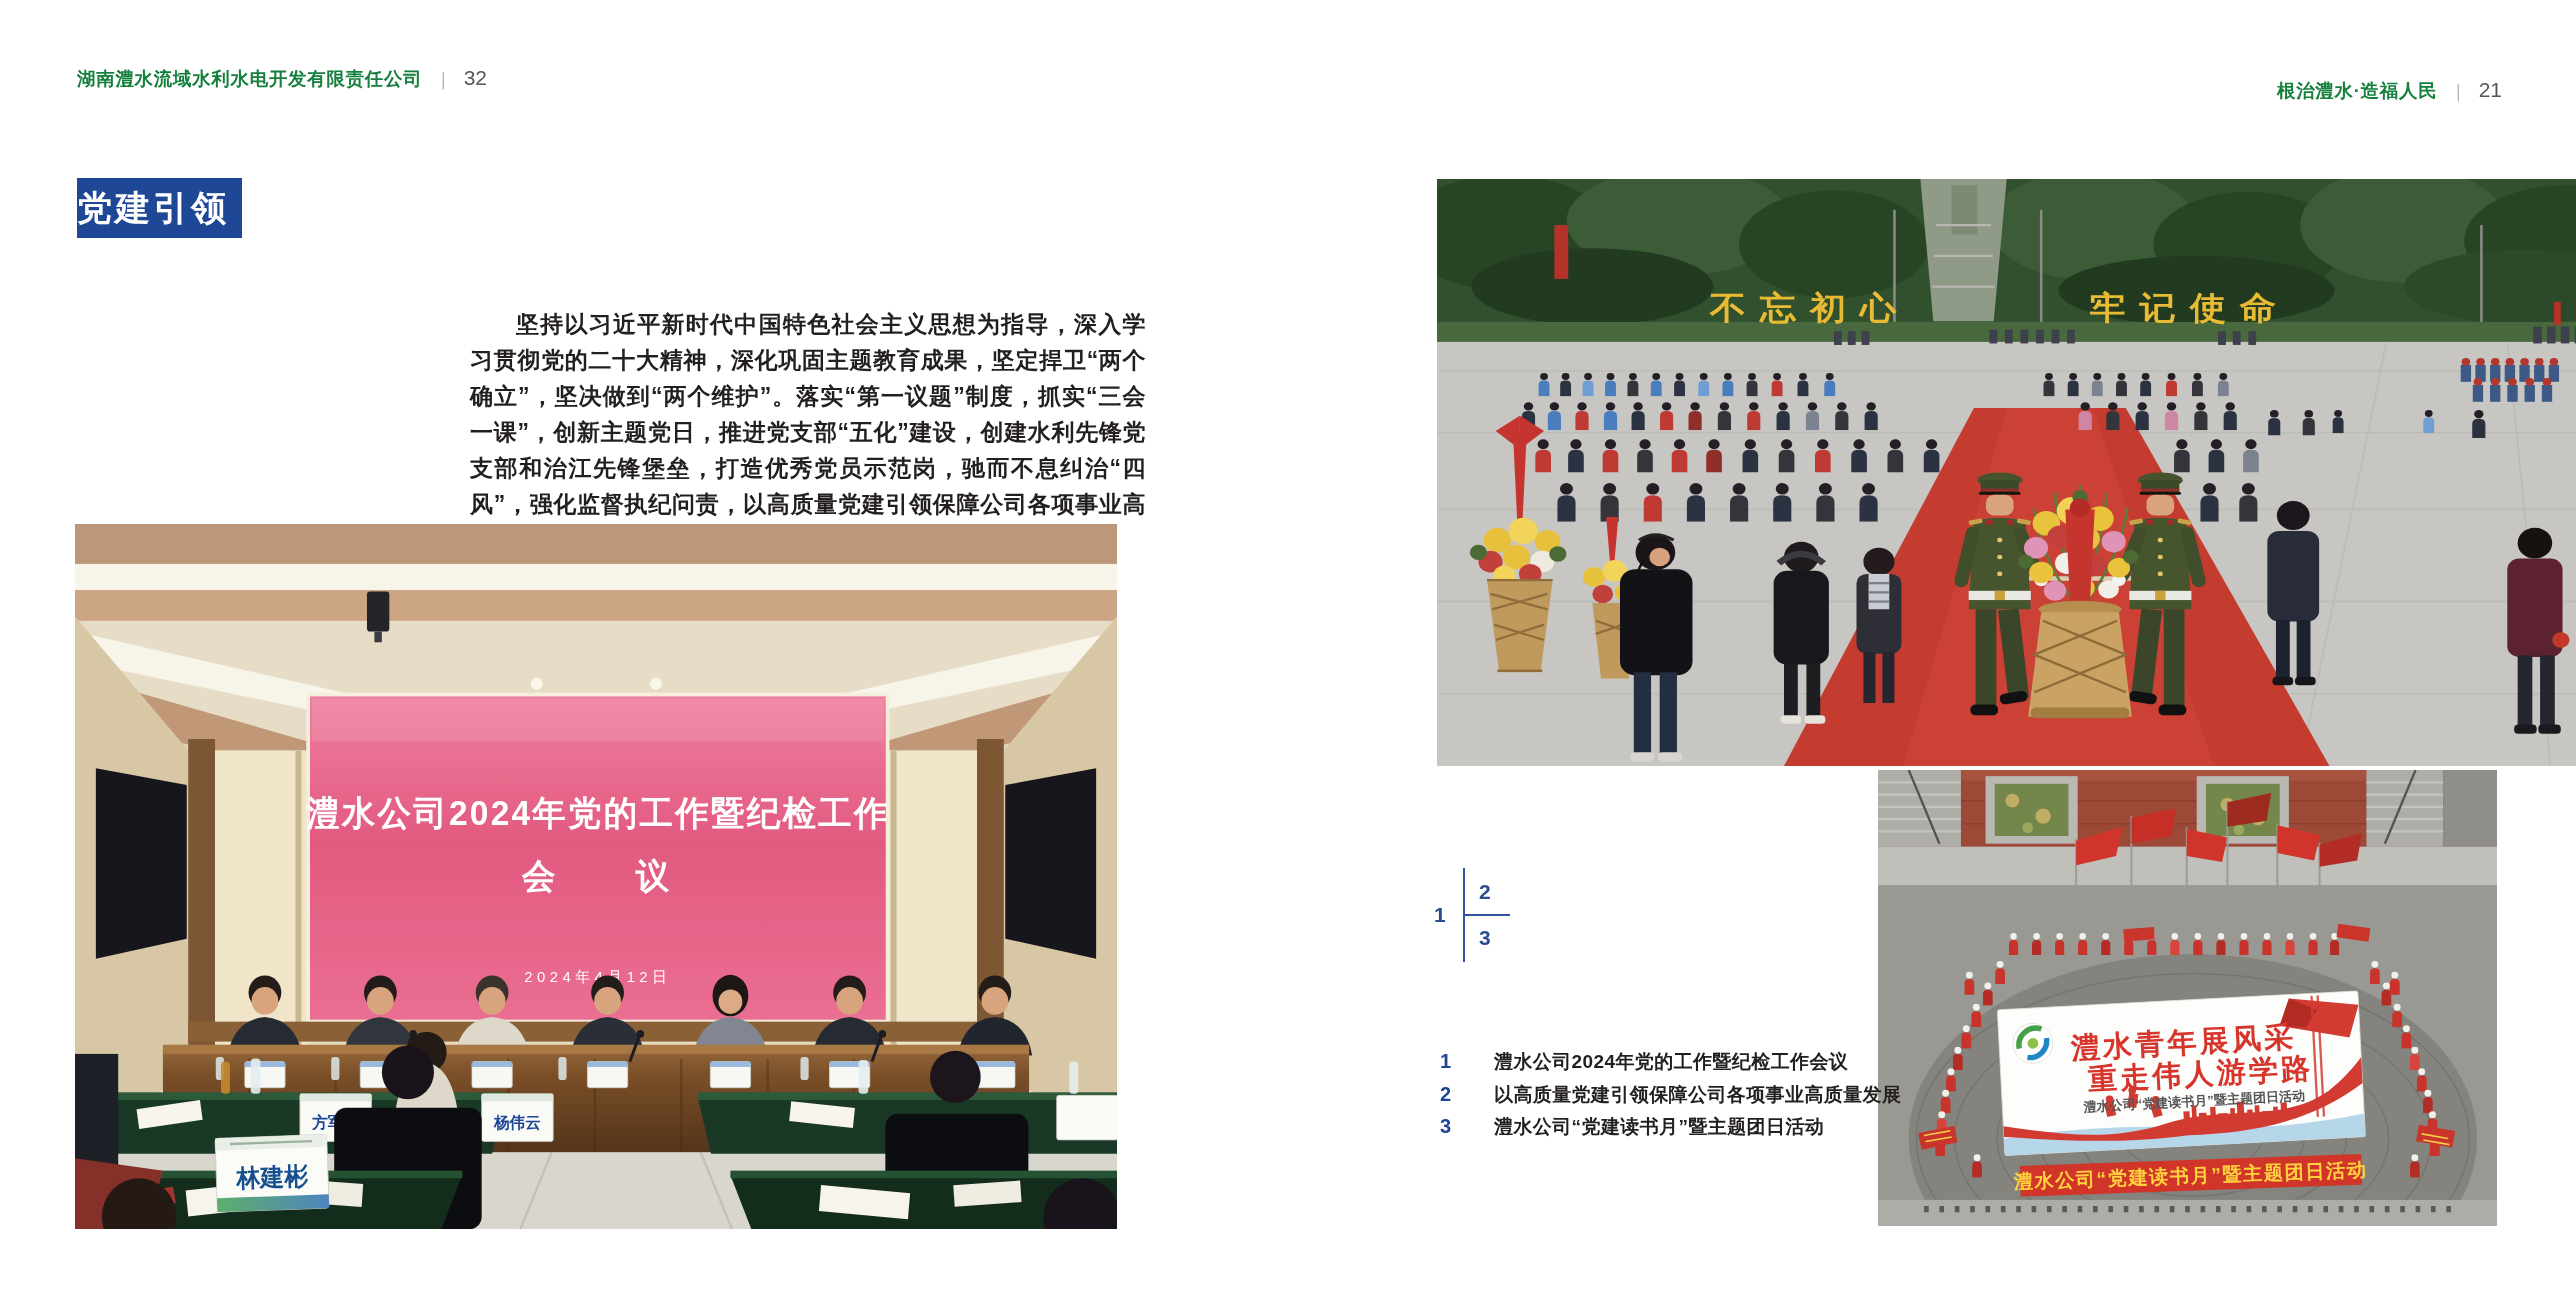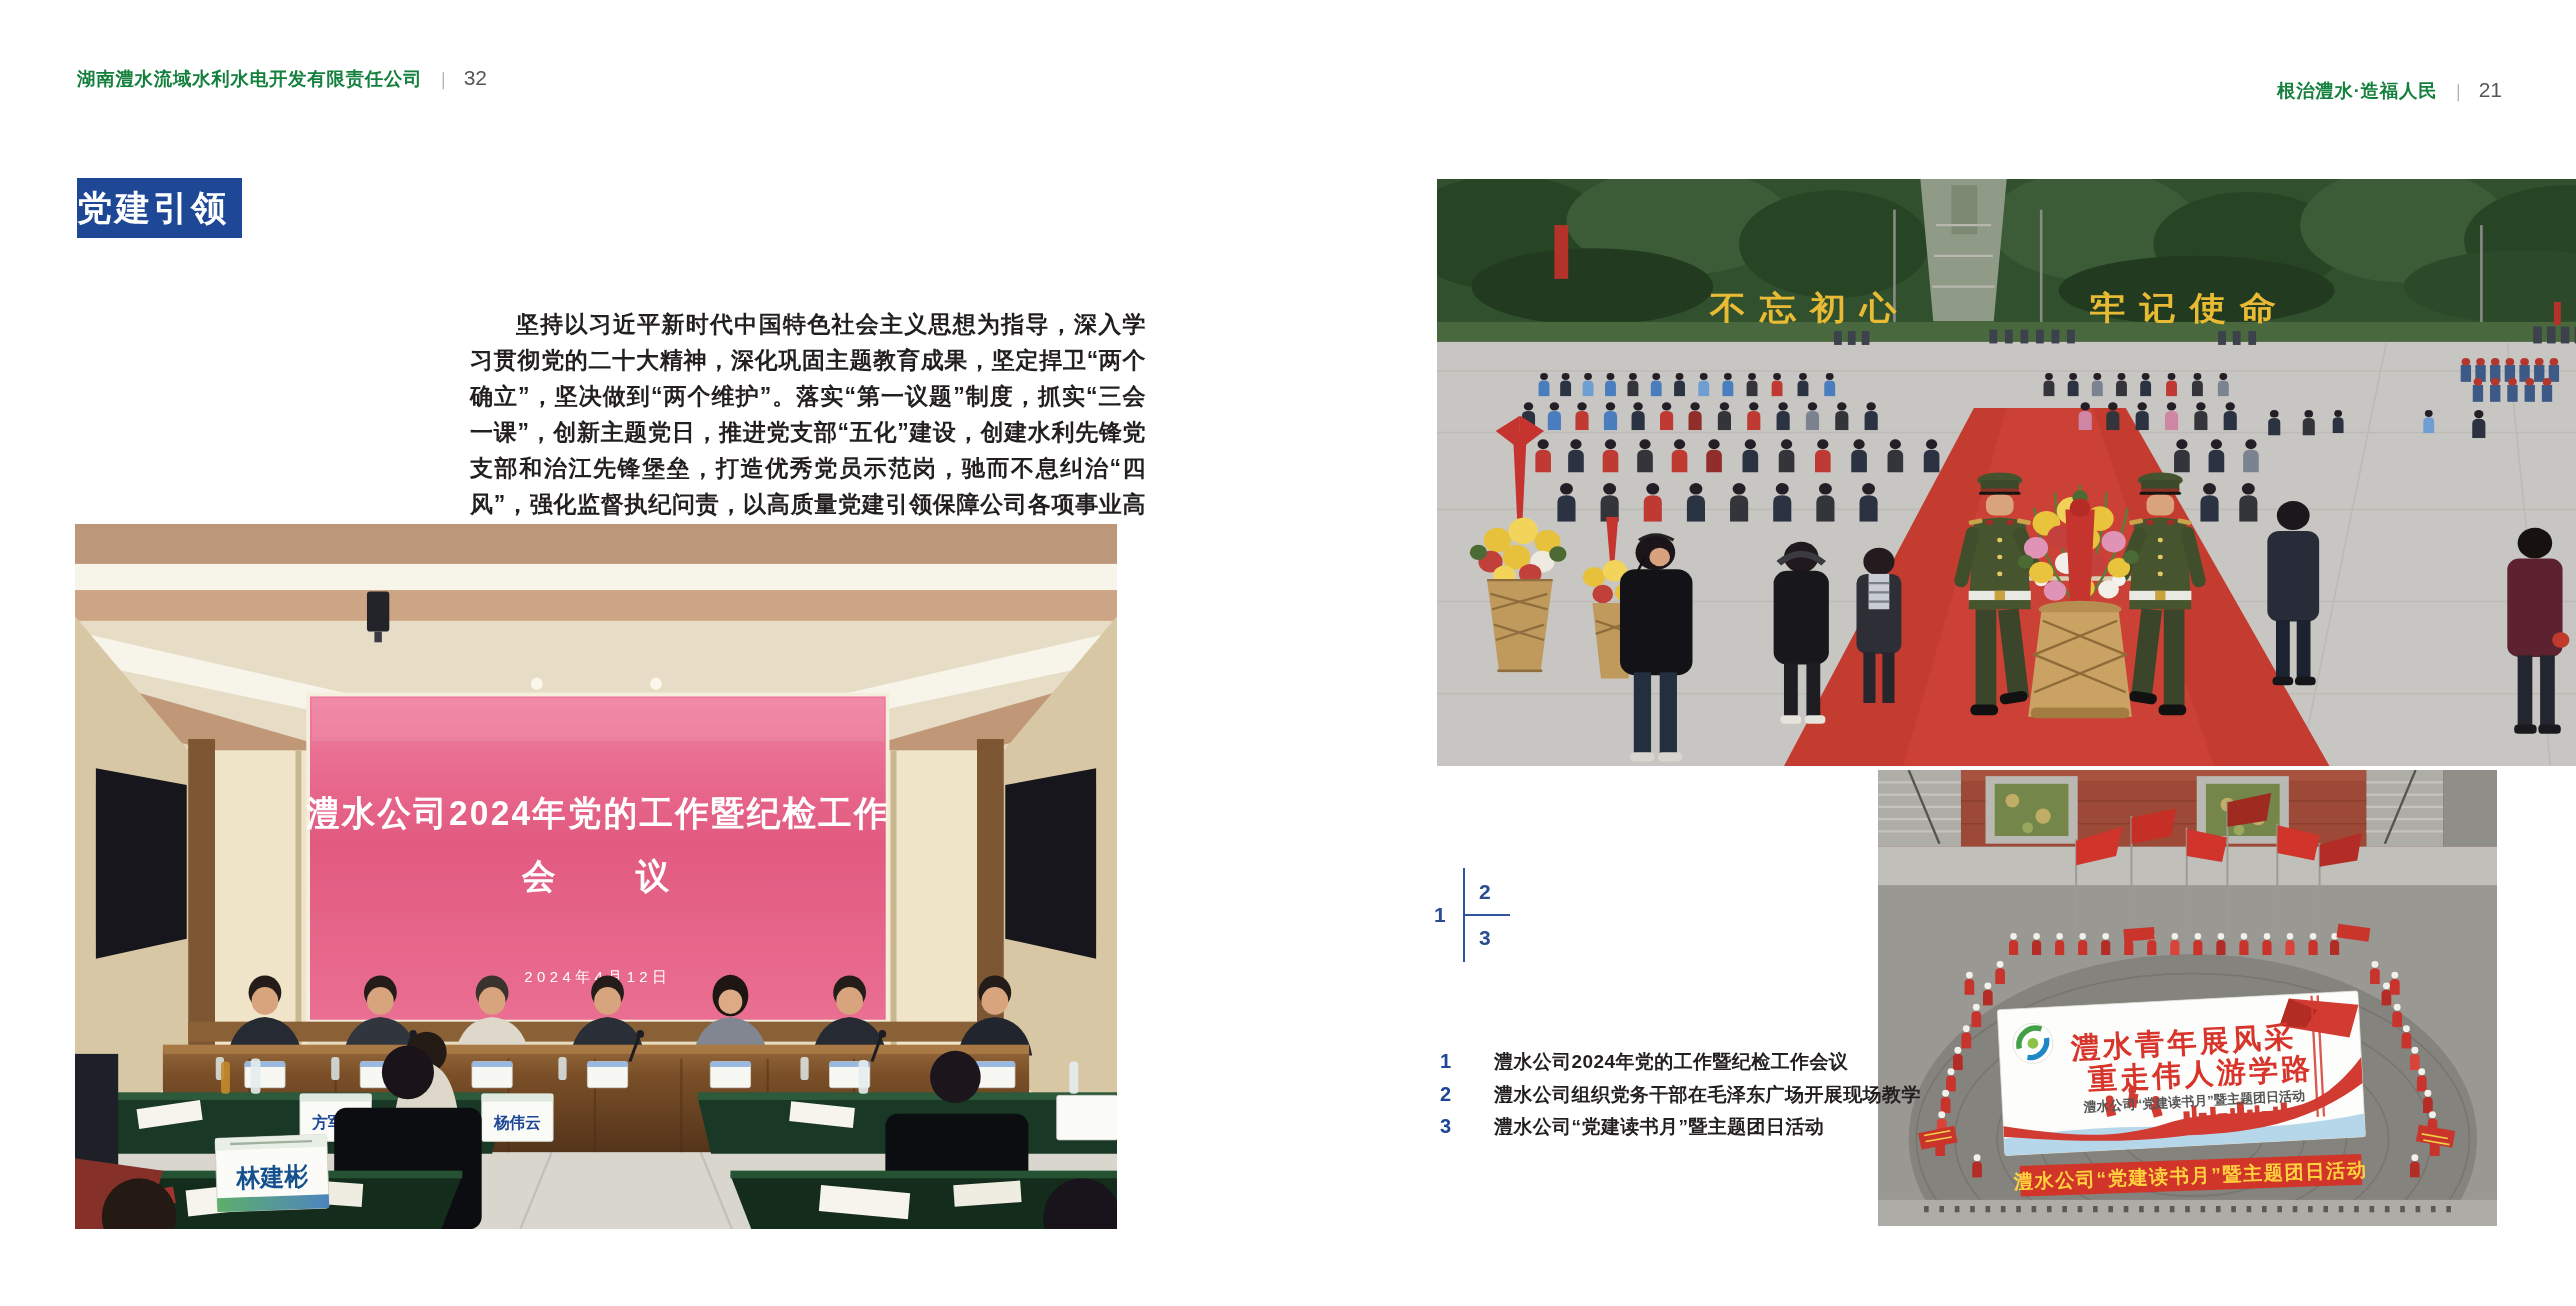--- a/index.html
+++ b/index.html
@@ -830,21 +830,21 @@
   <span class="fig-num" style="left:1479px;top:880px;">2</span>
   <span class="fig-num" style="left:1479px;top:926px;">3</span>
 
   <div class="captions">
     <div class="cap-row">
       <span class="no">1</span>
       <span class="tx">澧水公司2024年党的工作暨纪检工作会议</span>
     </div>
     <div class="cap-row">
       <span class="no">2</span>
-      <span class="tx">澧水公司组织党务干部在毛泽东广场开展现场教学</span>
+      <span class="tx">以高质量党建引领保障公司各项事业高质量发展</span>
     </div>
     <div class="cap-row">
       <span class="no">3</span>
       <span class="tx">澧水公司“党建读书月”暨主题团日活动</span>
     </div>
   </div>
 
 </div>
 
 

